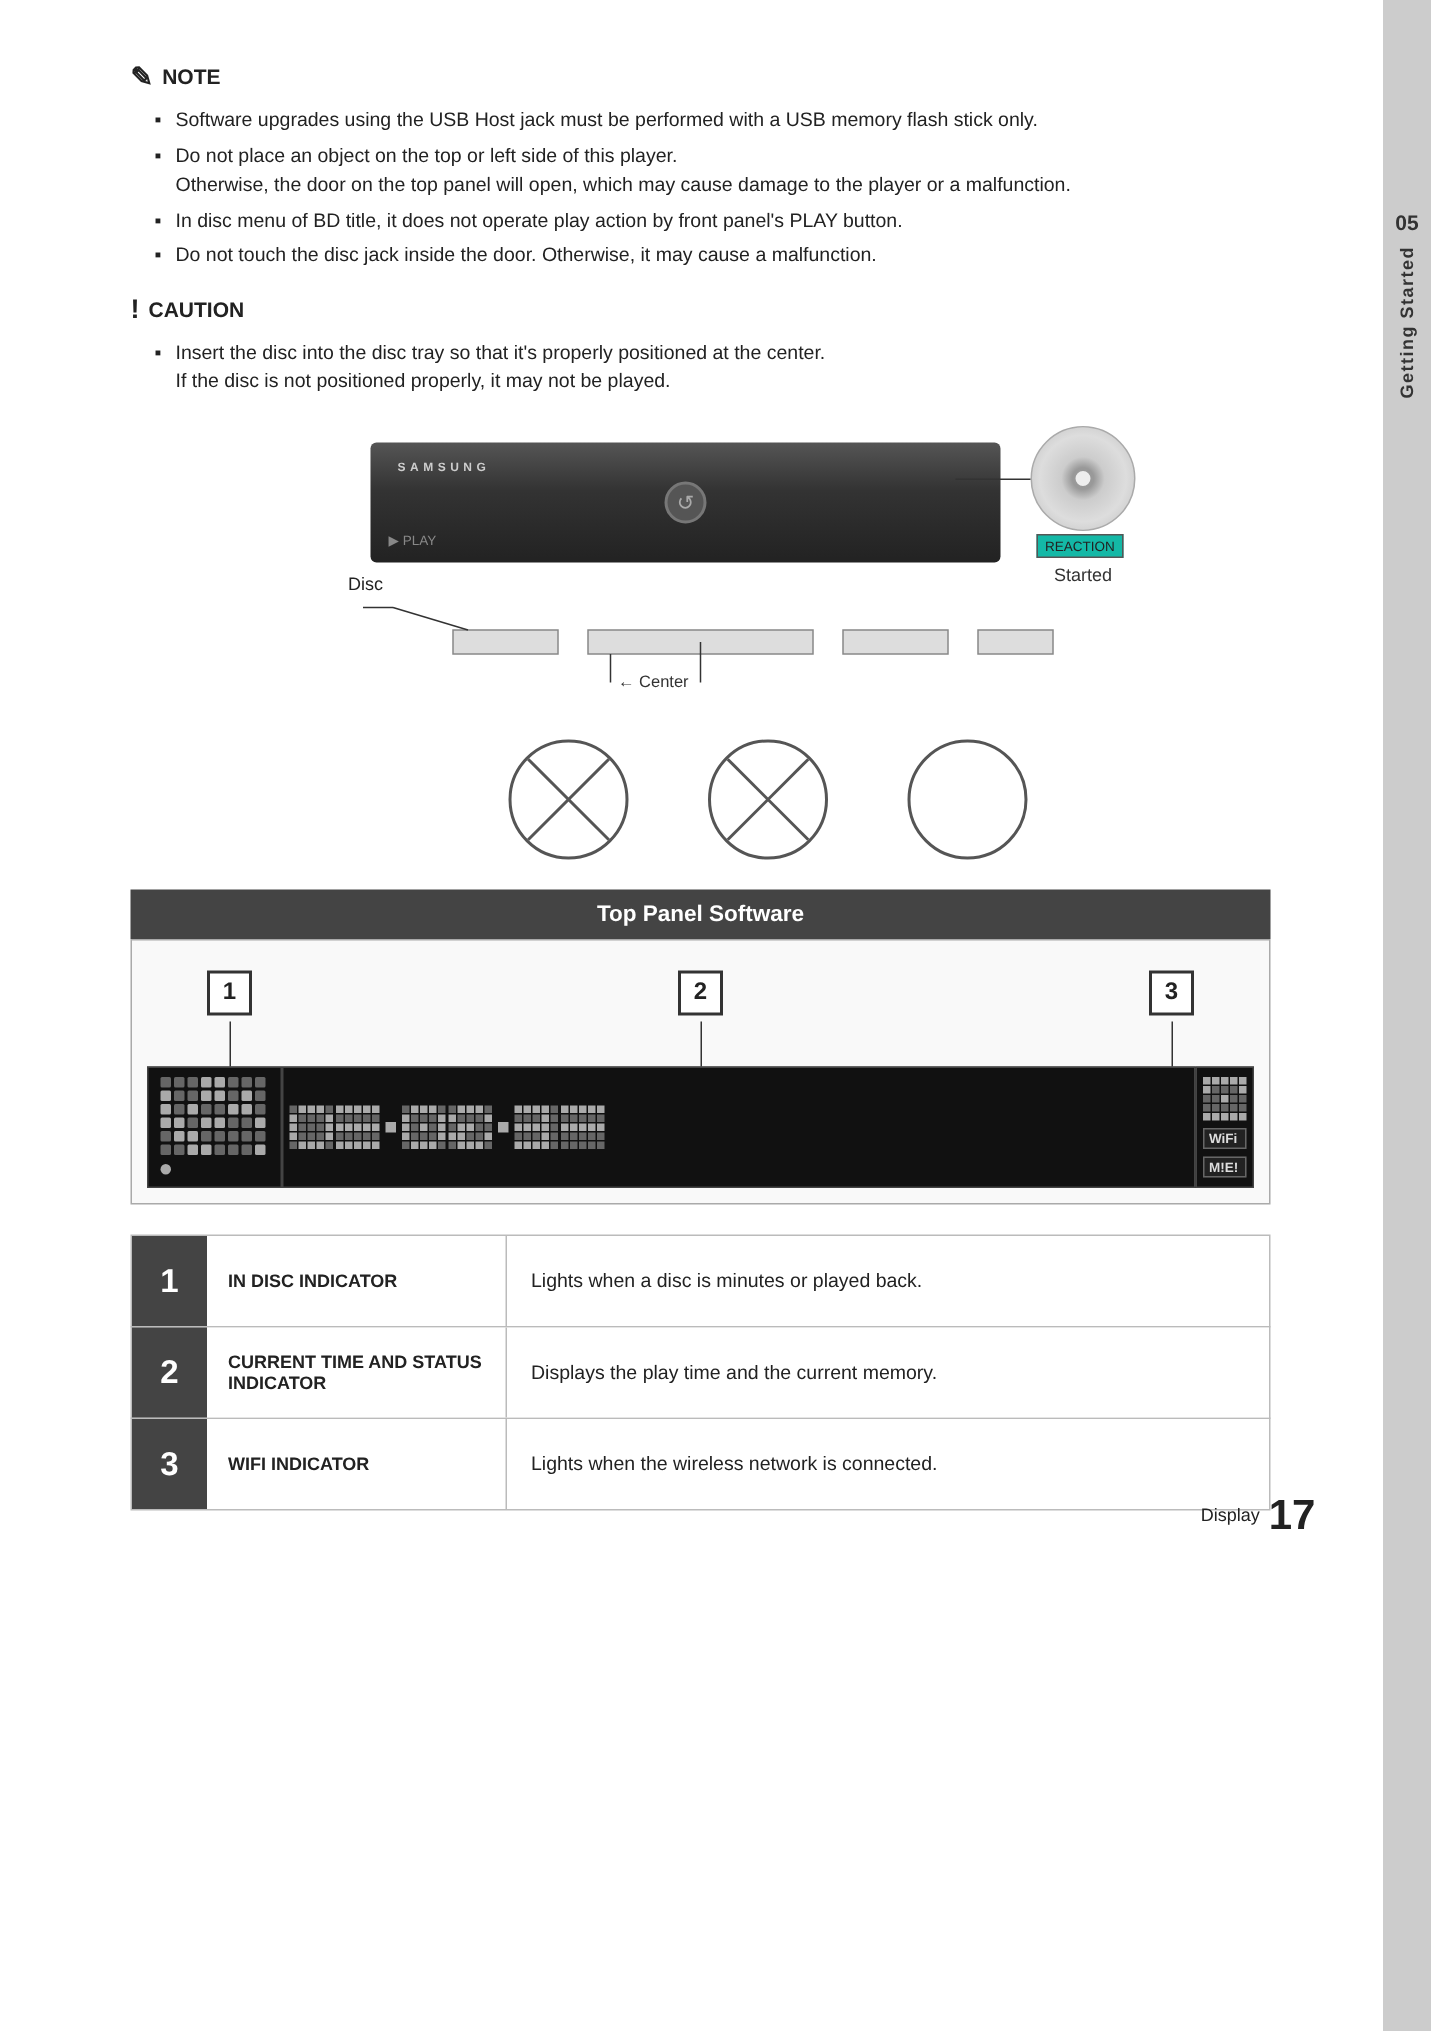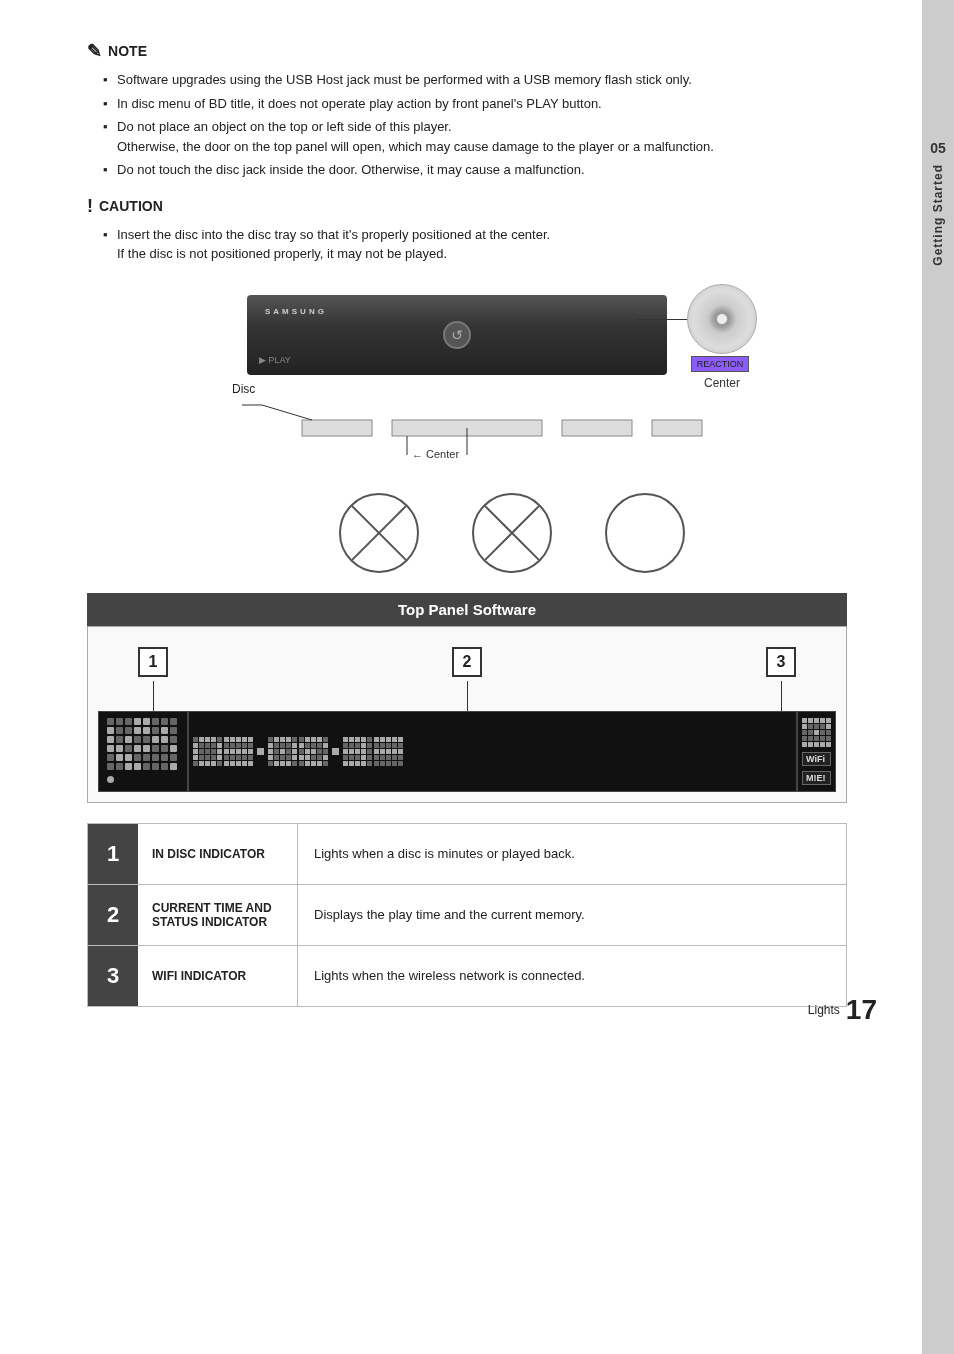--- a/index.html
+++ b/index.html
@@ -211,21 +211,21 @@
       color: #fff;
       font-size: 22px;
       font-weight: bold;
       display: flex;
       align-items: center;
       justify-content: center;
       min-height: 60px;
       flex-shrink: 0;
     }
     .indicator-name {
-      width: 160px;
+      width: 200px;
       padding: 10px 14px;
       font-weight: bold;
       font-size: 12px;
       text-transform: uppercase;
       border-right: 1px solid #bbb;
       display: flex;
       align-items: center;
       flex-shrink: 0;
       background: #fff;
     }
@@ -272,25 +272,25 @@
 
   <div class="page-container" style="padding-right:50px;">
 
     <div class="note-section">
       <div class="note-header">
         <span class="note-icon">✎</span>
         <span>NOTE</span>
       </div>
       <ul class="note-list">
         <li>Software upgrades using the USB Host jack must be performed with a USB memory flash stick only.</li>
-        <li>In disc menu of BD title, it does not operate play action by front panel's PLAY button.</li>
         <li>
           Do not place an object on the top or left side of this player.<br>
           Otherwise, the door on the top panel will open, which may cause damage to the player or a malfunction.
         </li>
+        <li>In disc menu of BD title, it does not operate play action by front panel's PLAY button.</li>
         <li>Do not touch the disc jack inside the door. Otherwise, it may cause a malfunction.</li>
       </ul>
     </div>
 
     <div class="caution-section">
       <div class="caution-header">
         <span class="caution-icon">!</span>
         <span>CAUTION</span>
       </div>
       <ul class="note-list">
@@ -314,23 +314,23 @@
         </div>
 
         <div style="position:relative; margin-left:20px; display:flex; flex-direction:column; align-items:center;">
 
           <div style="width:50px; height:1px; background:#333; position:absolute; top:35px; left:-50px;"></div>
           <div class="disc-graphic">
             <div class="disc-center-hole"></div>
           </div>
           <div style="display:flex; align-items:center; margin-top:2px;">
 
-            <div style="border:1px solid #555; padding:2px 5px; font-size:9px; margin-right:4px; background:#8b5cf6;">REACTION</div>
-          </div>
-          <span class="center-label" style="font-size:12px; margin-top:4px;">Center</span>
+            <div style="border:1px solid #555; padding:2px 5px; font-size:9px; margin-right:4px; background:#14b8a6;">REACTION</div>
+          </div>
+          <span class="center-label" style="font-size:12px; margin-top:4px;">Started</span>
         </div>
       </div>
 
       <div style="position:relative; width:560px; margin-bottom:10px;">
         
         <span style="position:absolute; left:10px; top:-18px; font-size:12px;">Disc</span>
         
         <svg width="560" height="60">
 
           <rect x="80" y="20" width="70" height="16" fill="#ddd" stroke="#888" stroke-width="1"></rect>
@@ -661,18 +661,18 @@
         </div>
         <div class="indicator-row">
           <div class="indicator-num">3</div>
           <div class="indicator-name">WIFI INDICATOR</div>
           <div class="indicator-desc">Lights when the wireless network is connected.</div>
         </div>
       </div>
     </div>
 
     <div style="position:absolute; bottom:20px; right:50px; display:flex; align-items:center;">
-      <span style="font-size:12px; margin-right:6px;">Lights</span>
+      <span style="font-size:12px; margin-right:6px;">Display</span>
       <span style="font-size:28px; font-weight:bold;">17</span>
     </div>
 
   </div>
 </div>
 
 </body></html>

